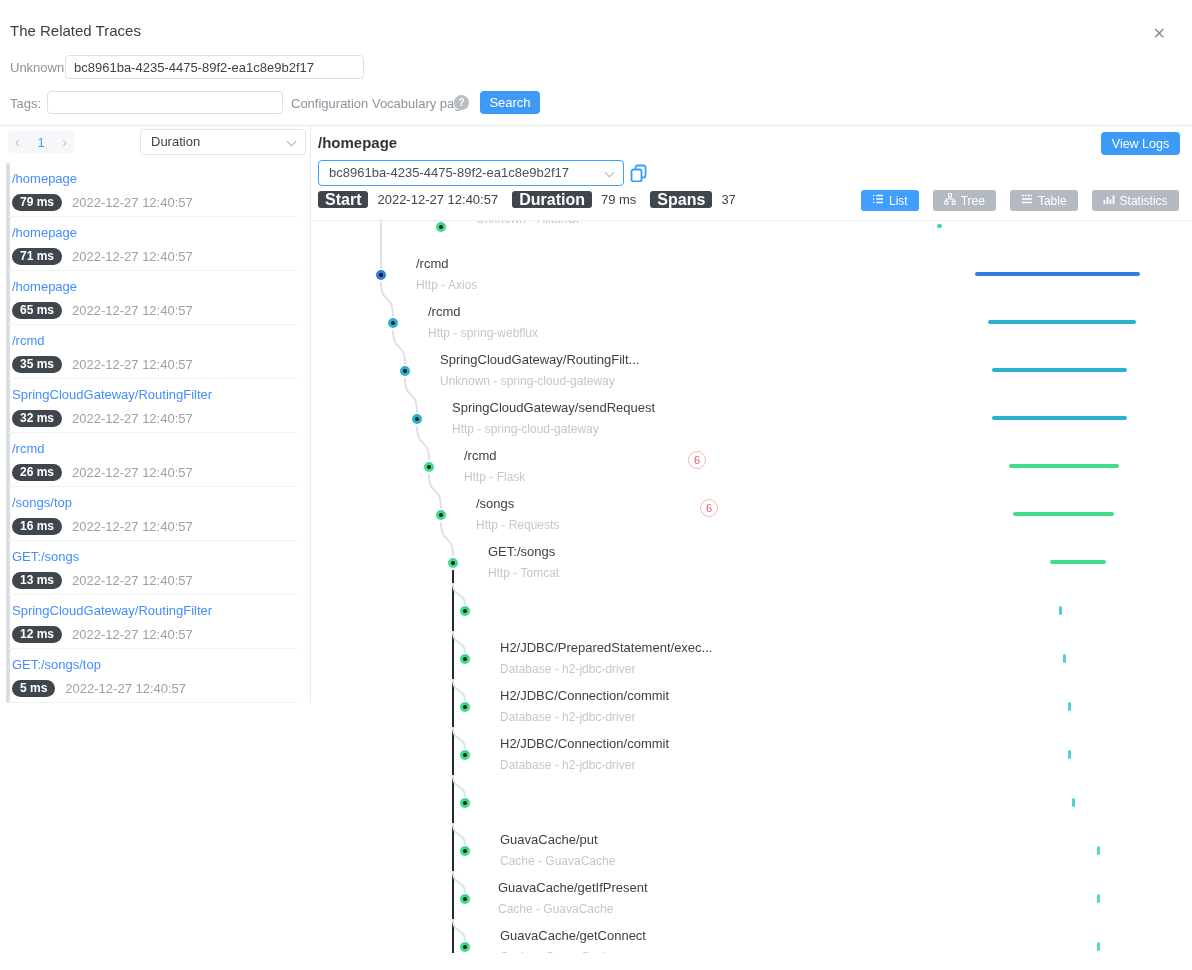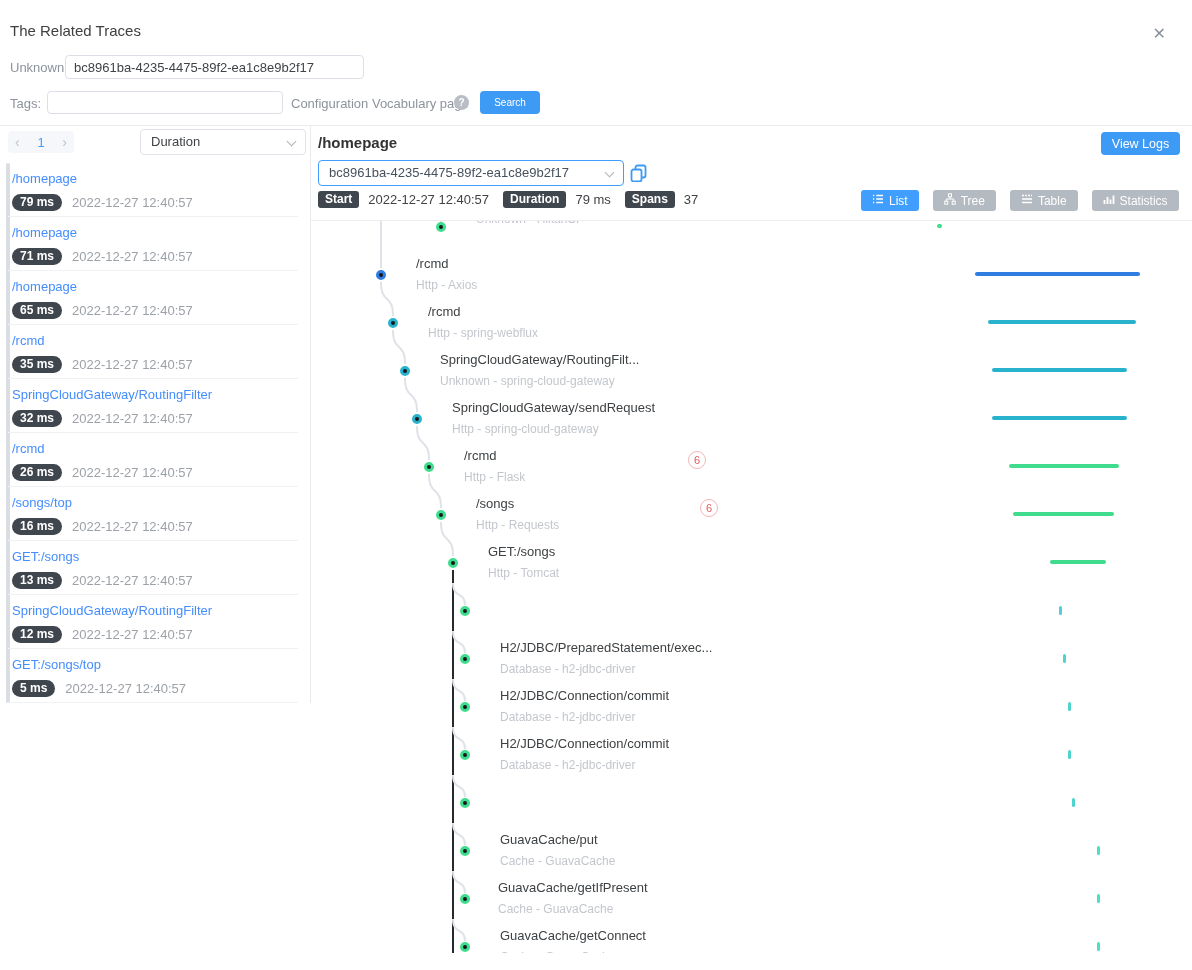--- a/index.html
+++ b/index.html
@@ -14,21 +14,21 @@
   .modal-title { left:10px; top:22px; font-size:15px; color:#404040; }
   .close-x { right:26px; top:24px; font-size:16px; color:#8a9099; cursor:pointer; }
   .field-label { font-size:13px; color:#8d939c; }
   .tbox {
     border:1px solid #dcdfe6; border-radius:4px; background:#fff;
     font-size:13px; color:#3f4246; padding:0 8px; line-height:22px;
     font-family:inherit; outline:none;
   }
   .search-btn {
     left:480px; top:91px; width:60px; height:23px; background:#3d9af5; color:#fff;
-    border:none; border-radius:4px; font-size:10px; cursor:pointer; font-family:inherit;
+    border:none; border-radius:4px; font-size:13px; cursor:pointer; font-family:inherit;
   }
   .help-icon {
     left:454px; top:95px; width:15px; height:15px; border-radius:50%; background:#b9bdc4;
     color:#fff; font-size:10px; font-weight:bold; text-align:center; line-height:15px; cursor:pointer;
   }
   .hdr-divider { left:0; top:125px; width:1192px; height:1px; background:#e9ebee; }
   .v-divider { left:310px; top:126px; width:1px; height:577px; background:#e9ebee; }
 
   
   .pager {
@@ -65,21 +65,21 @@
     left:1101px; top:132px; width:79px; height:23px; background:#3d9af5; color:#fff;
     border:none; border-radius:4px; font-size:12.5px; cursor:pointer; font-family:inherit;
   }
   .trace-select {
     left:318px; top:160px; width:306px; height:26px; border:1px solid #409eff; border-radius:4px;
     background:#fff; font-size:13px; color:#46515c; line-height:24px; padding:0 10px; cursor:pointer;
   }
   .copy-btn { left:630px; top:164px; width:18px; height:18px; cursor:pointer; }
   .meta-row { left:318px; top:190px; height:18px; display:flex; align-items:center; font-size:13px; color:#3f4246; }
   .meta-badge {
-    background:#40464e; color:#fff; font-size:12px; font-weight:bold;
+    background:#40464e; color:#fff; font-size:16px; font-weight:bold;
     border-radius:3px; padding:2px 7px; line-height:13px;
   }
   .meta-val { margin:0 14px 0 9px; }
   .tabs { left:861px; top:190px; display:flex; }
   .tab {
     height:21px; border-radius:3px; background:#b4bac1; color:#fff; font-size:12px;
     display:flex; align-items:center; justify-content:center; gap:5px; padding:0 11px;
     cursor:pointer; border:none; font-family:inherit;
   }
   .tab.active { background:#409eff;text-align:center; }

